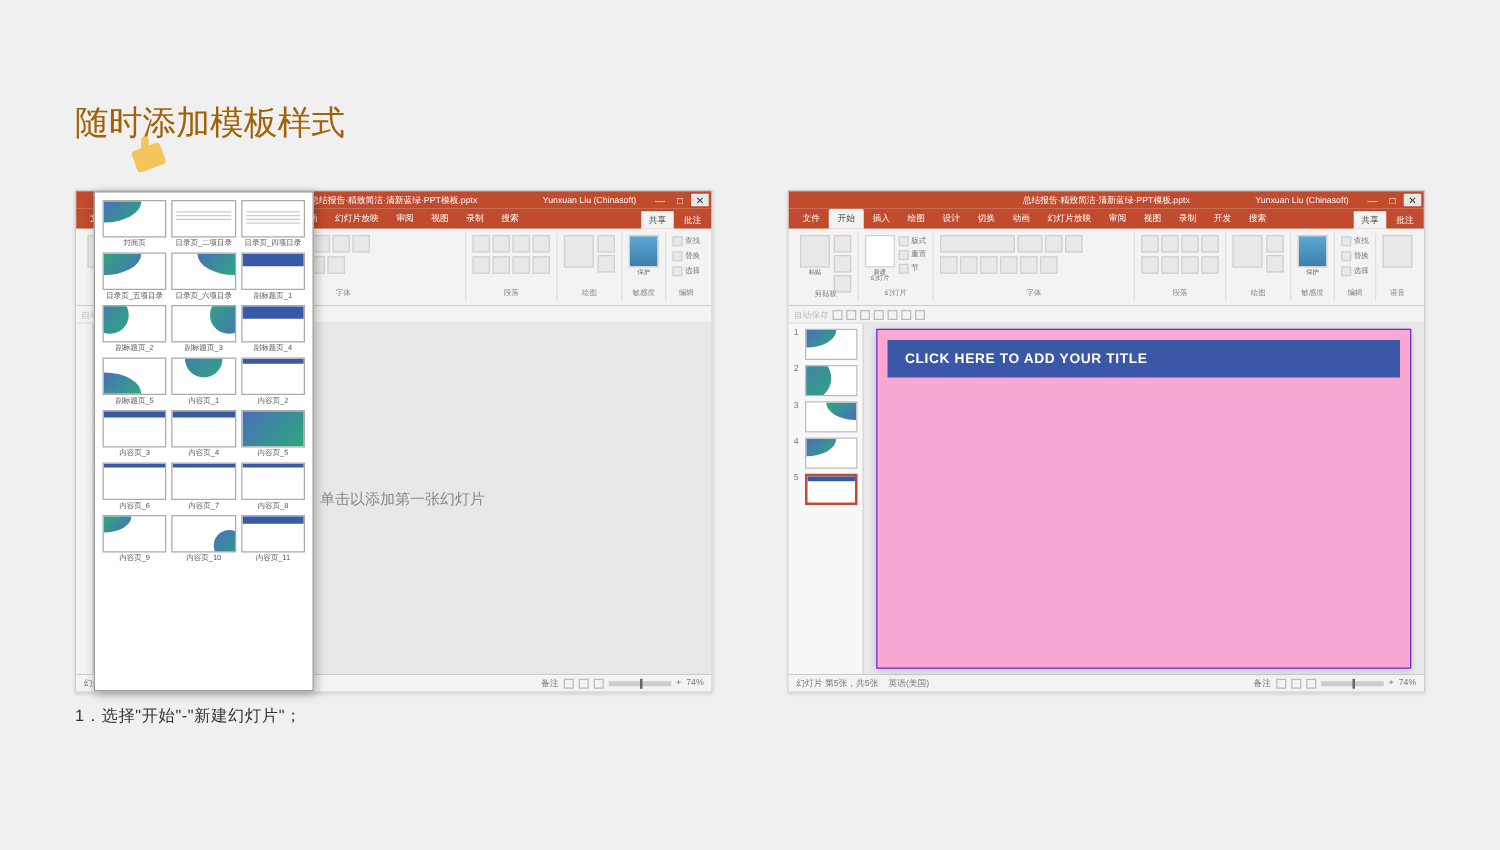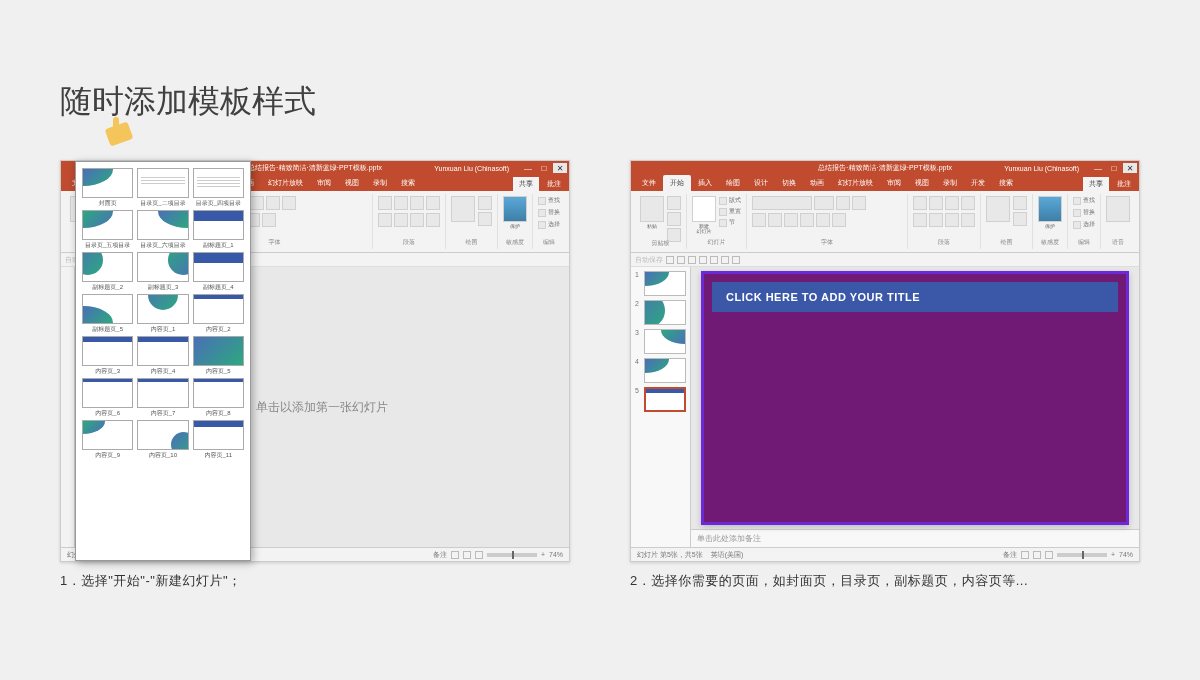--- a/index.html
+++ b/index.html
@@ -1,20 +1,20 @@
 <!DOCTYPE html>
 <html><head>
 <meta charset="utf-8">
 <style>
 *{box-sizing:border-box;margin:0;padding:0}
 body{width:1200px;height:680px;background:#f0f0f0;font-family:"Microsoft YaHei",sans-serif;color:#333;overflow:hidden}
 .page{padding:80px 60px 40px 60px}
 .sub{font-size:15px;color:#666;margin-bottom:10px}
 .sub .num{color:#bbb;margin-left:4px}
-.title{font-size:32px;color:#404040;font-weight:400;margin-bottom:36px}
+.title{font-size:27px;color:#a16207;font-weight:400;margin-bottom:36px}
 .shots{display:flex;gap:60px}
 .shot{flex:1}
 .ppt{background:#fff;border:1px solid #ccc;height:402px;position:relative;font-size:8px;color:#555;box-shadow:0 1px 3px rgba(0,0,0,.15)}
 .titlebar{height:14px;background:#c04b2e;display:flex;align-items:center;color:#fff;font-size:7px;position:relative}
 .tcenter{position:absolute;left:50%;transform:translateX(-50%);white-space:nowrap}
 .tright{position:absolute;right:60px}
 .winbtns{position:absolute;right:2px;display:flex;gap:2px}
 .wb{width:14px;height:10px;background:rgba(255,255,255,.0);display:flex;align-items:center;justify-content:center;font-size:8px}
 .wb.x{background:#e8e8e8;color:#333}
 .tabrow{height:16px;background:#c04b2e;display:flex;align-items:flex-end;padding-left:4px;padding-right:4px;color:#fff;font-size:7px}
@@ -60,21 +60,21 @@
 .zbar::after{content:"";position:absolute;left:50%;top:-2px;width:2px;height:8px;background:#666}
 .caption{font-size:13px;color:#333;margin-top:10px;letter-spacing:.5px}
 
 .g-blue{background:linear-gradient(135deg,#4a6fb8,#2da87f)}
 .g-green{background:linear-gradient(135deg,#2da87f,#4a6fb8)}
 .corner-tl{position:absolute;left:0;top:0;width:60%;height:60%;border-radius:0 0 100% 0}
 .bar-top{position:absolute;left:0;top:0;right:0;height:25%;background:#3858a8}
 .circ{position:absolute;border-radius:50%}
 .lines{position:absolute;left:6%;right:6%;top:30%;display:flex;flex-direction:column;gap:2px}
 .ln{height:1px;background:#ccc}
-.slide2{width:calc(100% - 20px);height:calc(100% - 20px);margin:10px;background:#701a75;border:3px solid #6d28d9;box-shadow:0 2px 6px rgba(0,0,0,.2)}
+.slide2{width:calc(100% - 20px);height:calc(100% - 20px);margin:10px;background:#f9a8d4;border:1px solid #6d28d9;box-shadow:0 2px 6px rgba(0,0,0,.2)}
 .titlebanner{margin:8px;height:30px;background:#3a57a8;display:flex;align-items:center;padding-left:14px;color:#fff;font-size:11px;font-weight:bold;letter-spacing:.5px}
 </style>
 </head>
 <body>
 
 <div class="page">
   <div class="title">随时添加模板样式</div>
 
   <div class="shots">
 
@@ -586,33 +586,31 @@
                   <div class="bar-top" style="height:20%"></div>
                 </div>
               </div>
           </div>
           <div class="slidepane">
             <div class="canvas" style="background:#e8e8e8;padding:0">
               <div class="slide2" style="margin:4px 10px;height:calc(100% - 8px)">
                 <div class="titlebanner">CLICK HERE TO ADD YOUR TITLE</div>
               </div>
             </div>
-            <div class="notes">单击此处添加备注</div>
           </div>
         </div>
         <div class="status">
           <span>幻灯片 第5张，共5张</span>
           <span>英语(美国)</span>
           <div class="r">
             <span>备注</span>
             <div class="sq"></div>
               <div class="sq"></div>
               <div class="sq"></div>
             <div class="zbar"></div>
             <span>+</span>
               <span>74%</span>
           </div>
         </div>
       </div>
-      <div class="caption">2．选择你需要的页面，如封面页，目录页，副标题页，内容页等...</div>
     </div>
   </div>
 </div>
 
 </body></html>

